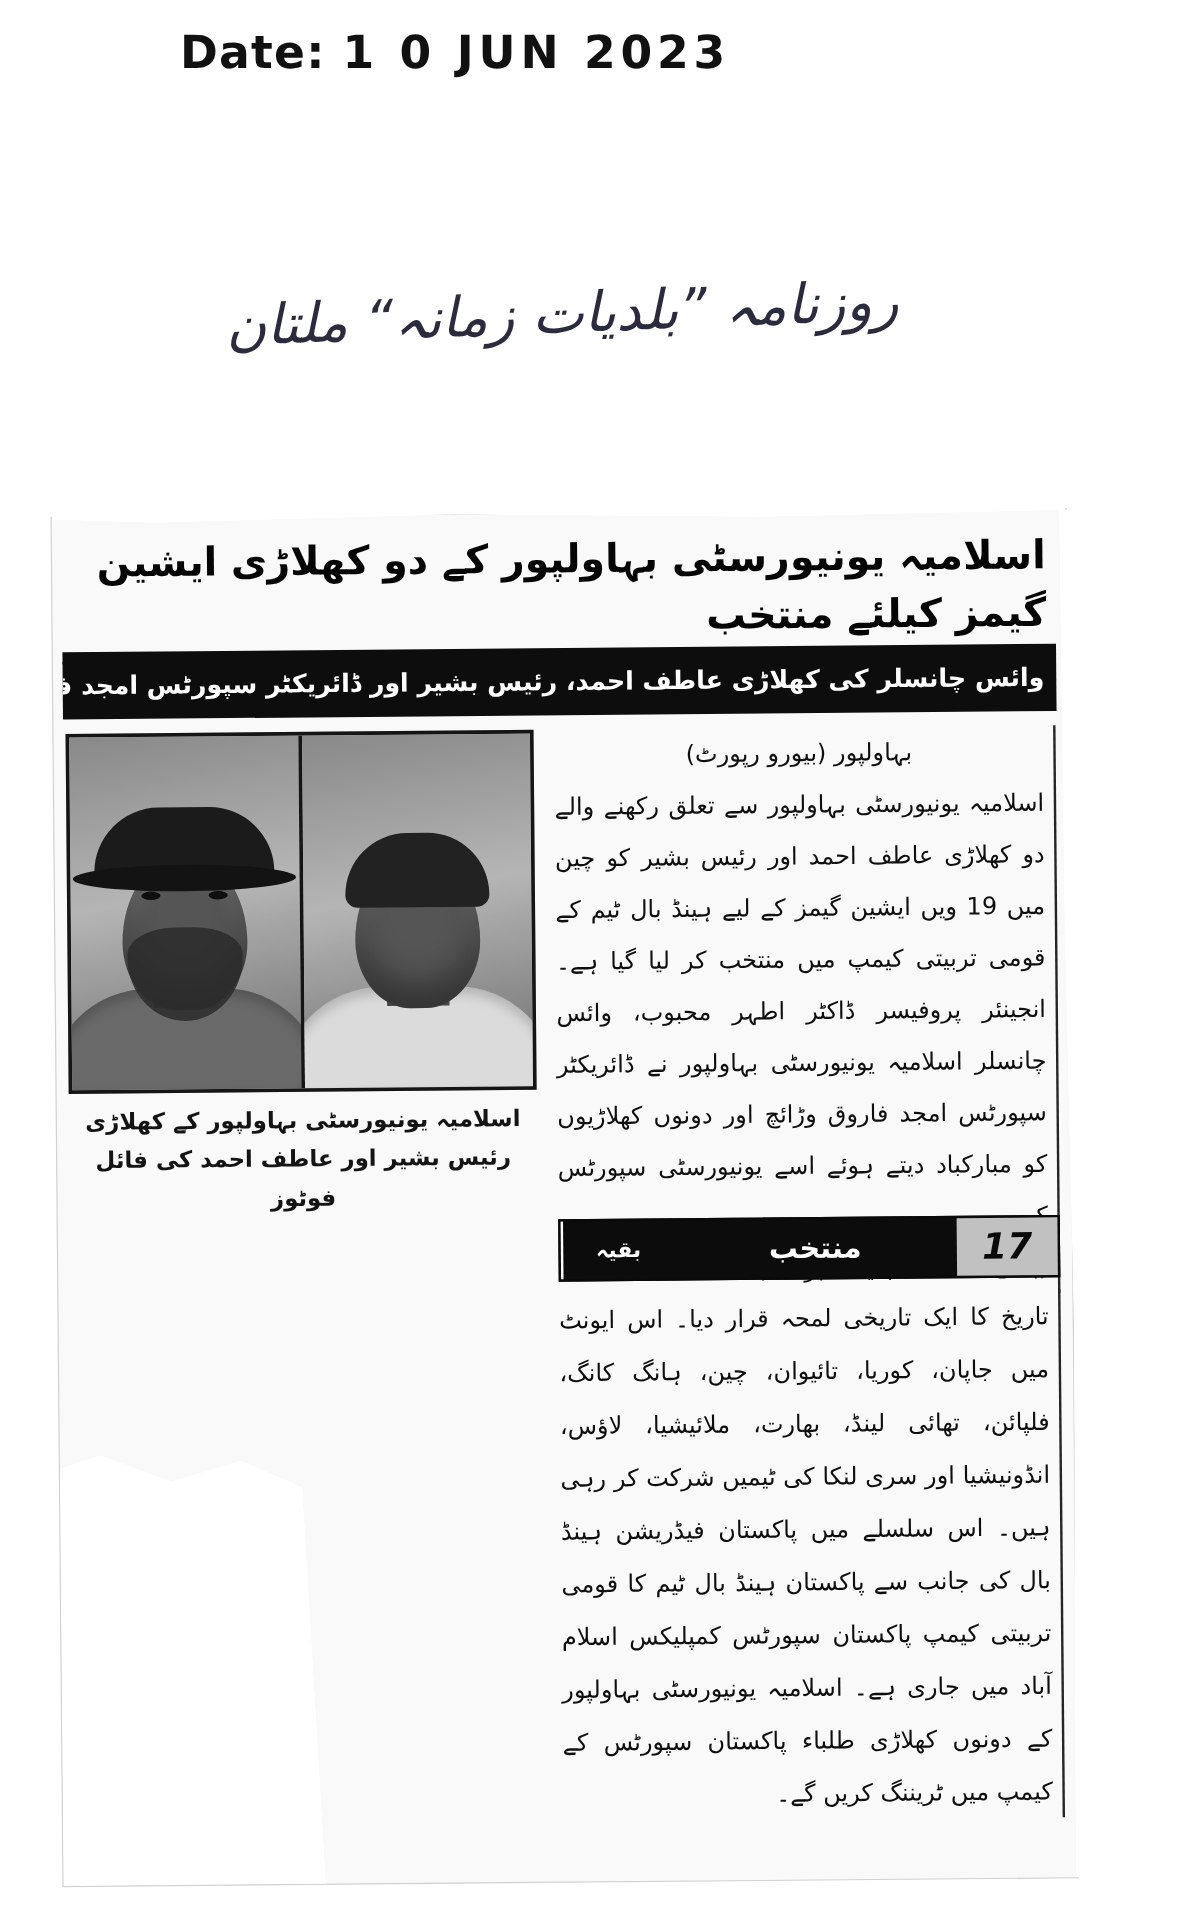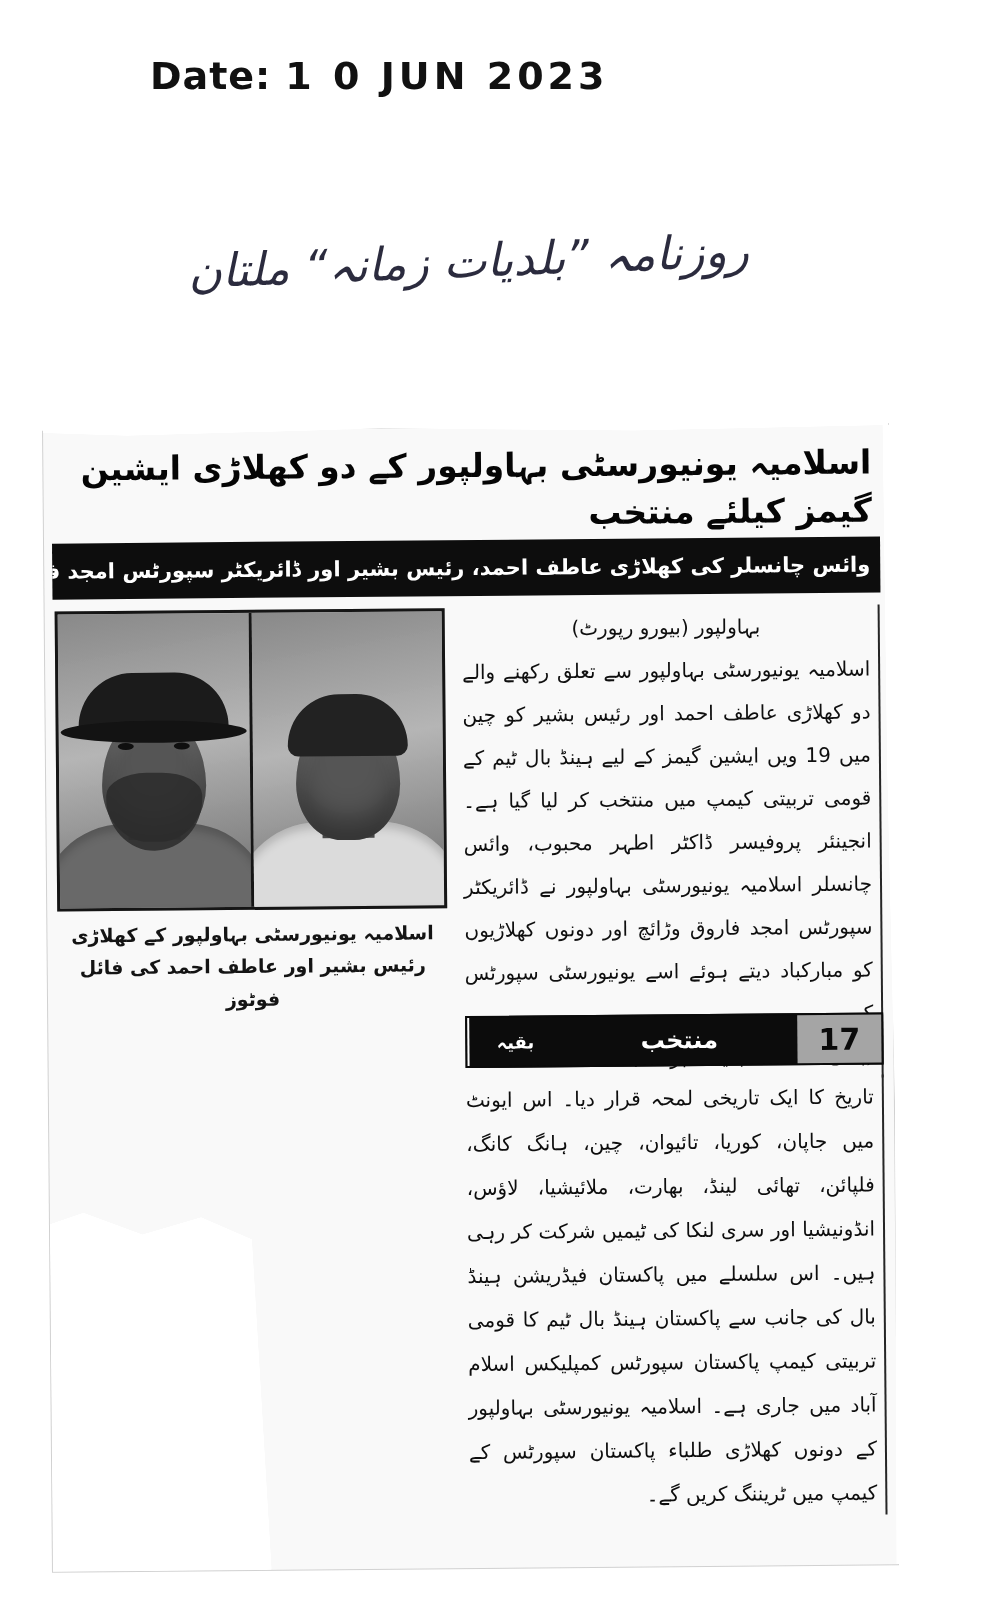--- a/index.html
+++ b/index.html
@@ -20,21 +20,20 @@
   .date-stamp {
     position: absolute;
     left: 150px;
     top: 22px;
     font-family: "DejaVu Sans", sans-serif;
     font-weight: bold;
     font-size: 38px;
     letter-spacing: 2px;
     color: #111;
     white-space: nowrap;
-    margin-top: 32px;
   }
   .date-stamp .date-label { letter-spacing: 1px; }
   .date-stamp .date-value { letter-spacing: 4px; margin-left: 14px; }
 
   
   .handwriting {
     position: absolute;
     left: 110px;
     top: 232px;
     width: 720px;
@@ -262,25 +261,26 @@
     font-size: 18px;
     border-left: 2px solid #fbfbf9;
   }
   .cont-header .ch-mid {
     flex: 1;
     display: flex; align-items: center; justify-content: center;
     font-size: 24px;
   }
   .cont-header .ch-num {
     width: 84px;
-    background: #a3a3a3;
+    background: #c4b5fd;
     color: #111;
     display: flex; align-items: center; justify-content: center;
     font-size: 30px;
     font-weight: bold;
+    font-style: italic;
   }
   .cont-body {
     margin-top: 10px;
     direction: rtl;
     text-align: justify;
     font-family: "DejaVu Sans", sans-serif;
     font-size: 20px;
     line-height: 2.2;
     color: #141414;
     border-right: 2px solid #2a2a2a;

